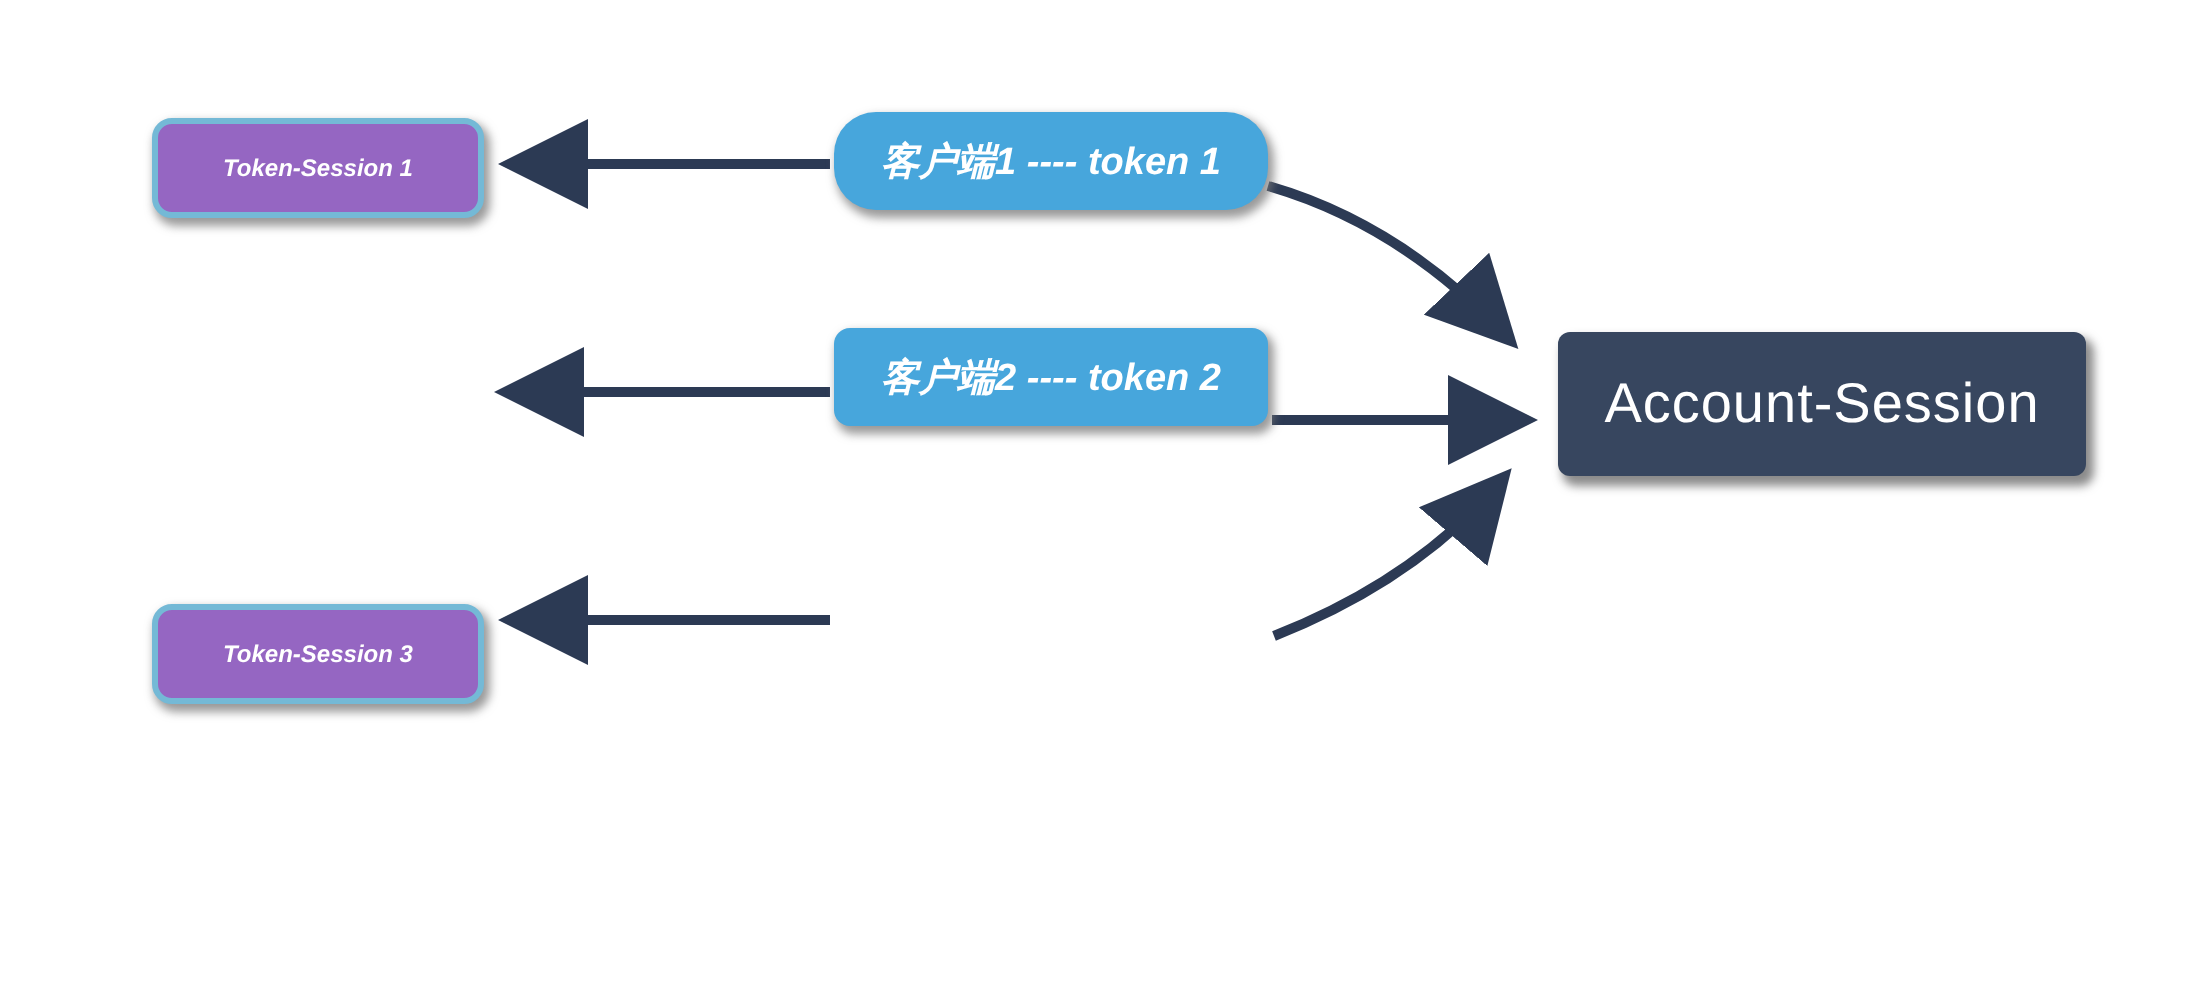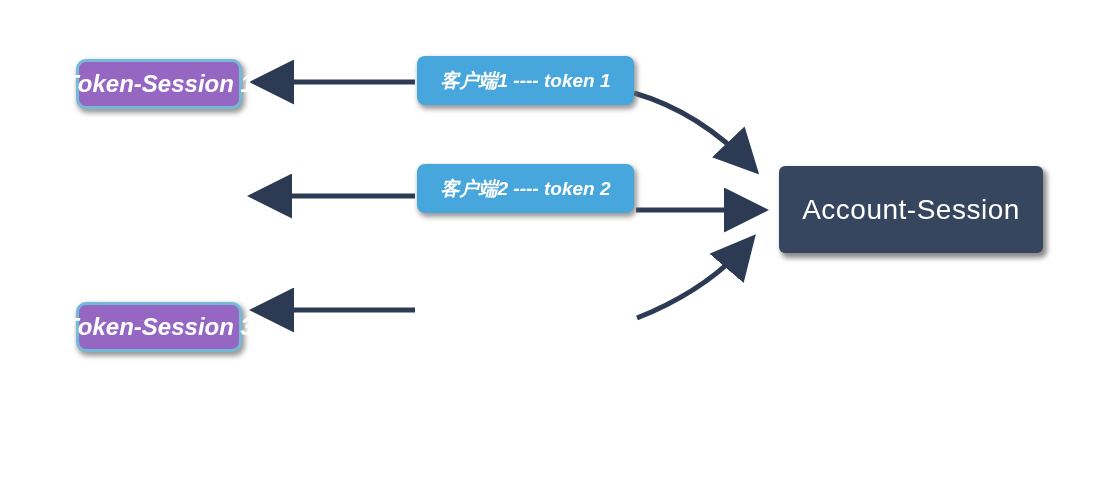--- a/index.html
+++ b/index.html
@@ -39,46 +39,46 @@
     white-space:nowrap;
   }
   .token-box{
     left:76px;
     width:166px;
     height:50px;
     background:var(--token-fill);
     border:3px solid var(--token-border);
     border-radius:10px;
     box-shadow:2px 3px 5px 1px rgba(120,120,120,0.75);
-    font-size:24px;
+    font-size:12px;
     font-style:italic;
     font-weight:600;
   }
   .token-1{top:59px;}
   .token-2{top:170px;}
   .token-3{top:285px;margin-top:17px;}
   .client-box{
     left:417px;
     width:217px;
     height:49px;
     background:var(--client-fill);
     border-radius:8px;
     box-shadow:2px 3px 5px 1px rgba(120,120,120,0.75);
     font-size:19px;
     font-style:italic;
     font-weight:600;
   }
-  .client-1{top:56px;}
+  .client-1{top:56px;border-radius:21px;}
   .client-2{top:164px;text-align:center;}
   .client-3{top:283px;}
   .account-box{
     left:779px;
     top:166px;
     width:264px;
-    height:87px;
+    height:72px;
     background:var(--account-fill);
     border-radius:6px;
     box-shadow:3px 4px 5px 1px rgba(110,110,110,0.8);
     font-size:28px;
     font-weight:400;
     letter-spacing:0.5px;
   }
 </style>
 </head>
 <body>

